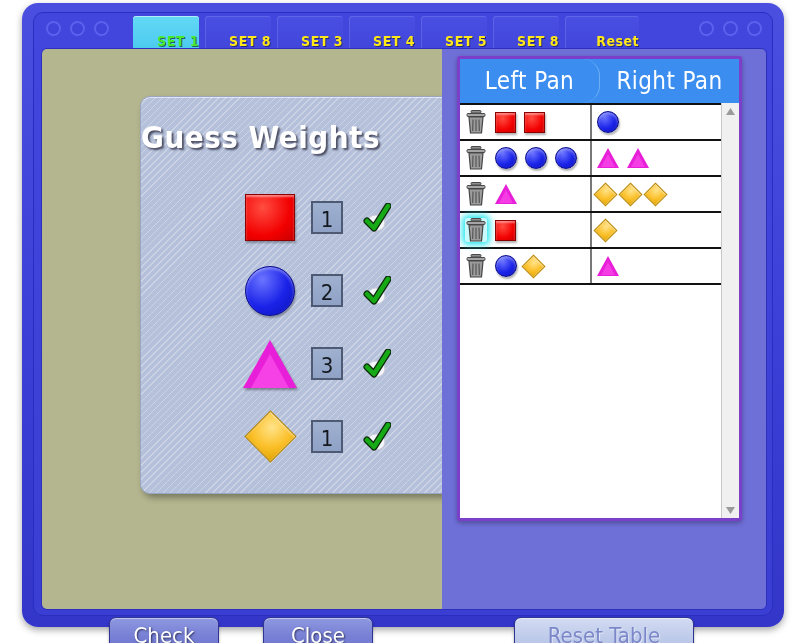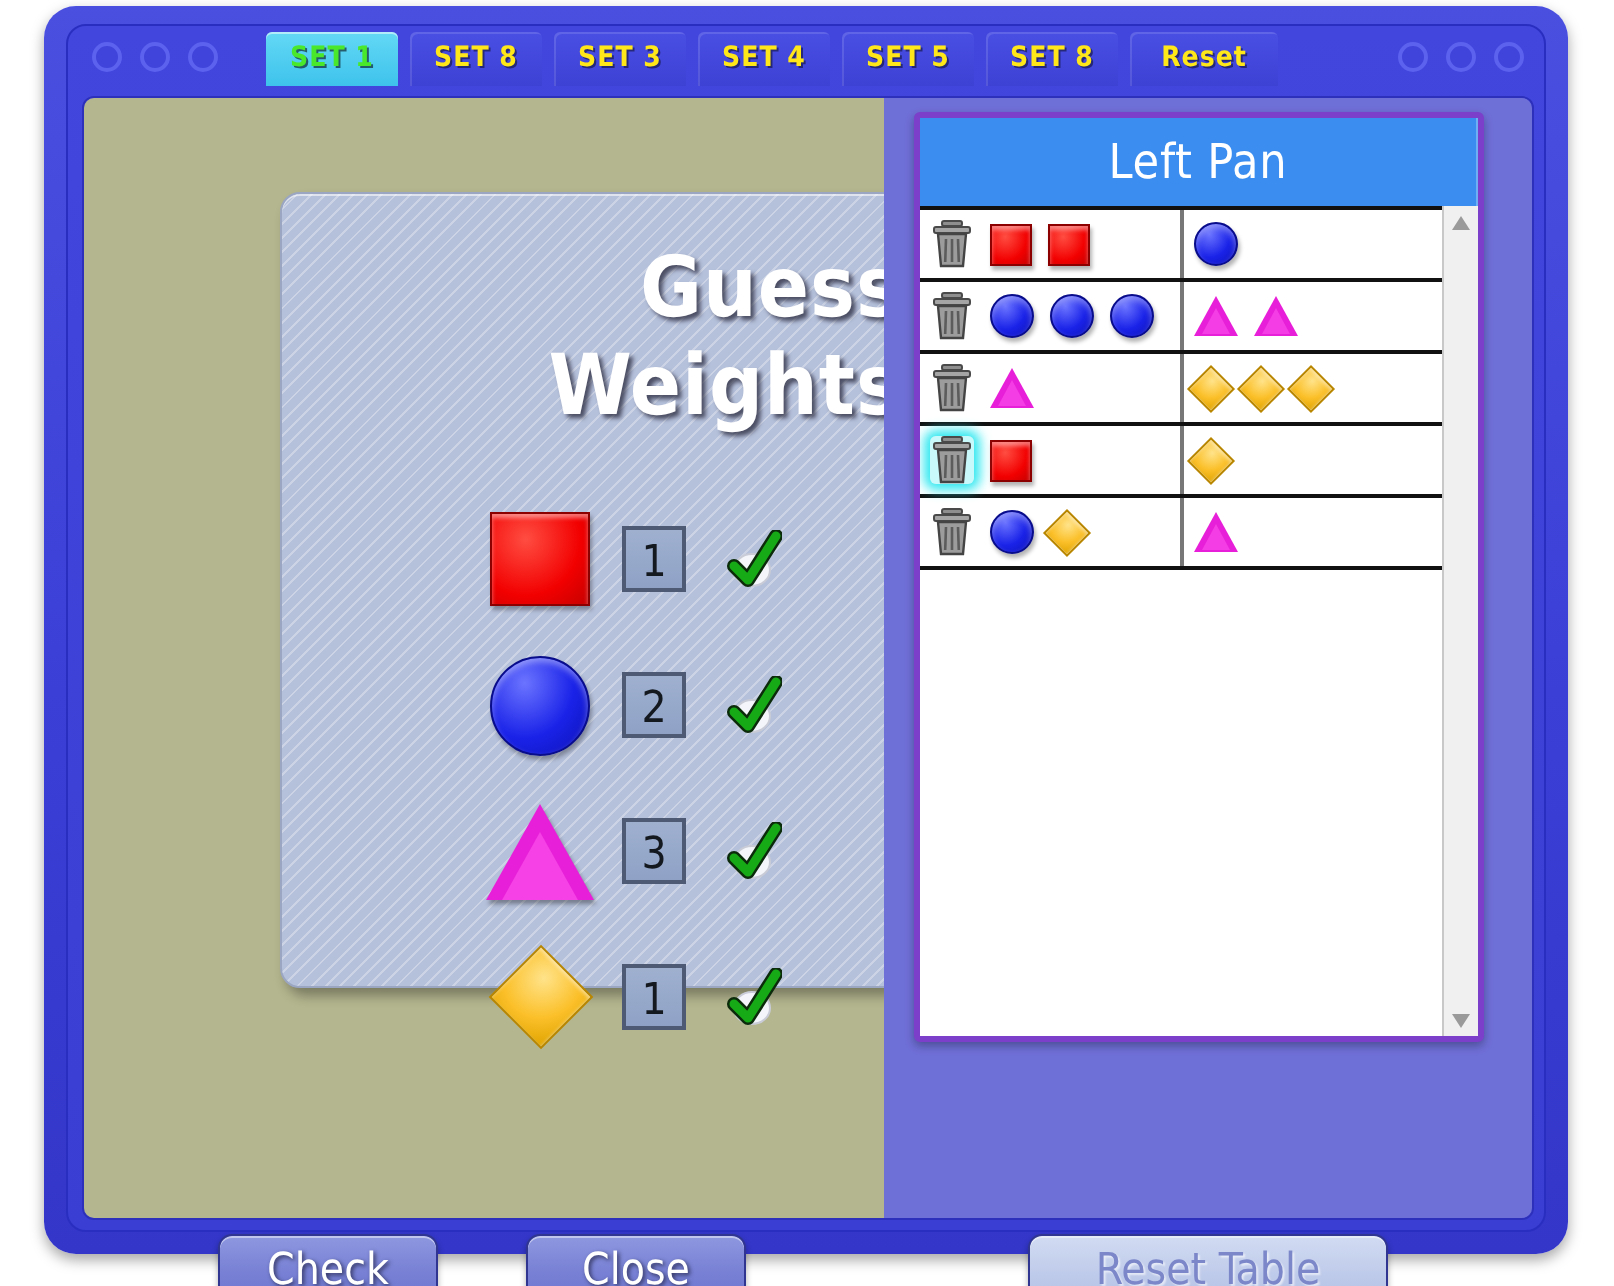--- a/index.html
+++ b/index.html
@@ -65,23 +65,23 @@
     position: absolute;
     left: 99px;
     top: 3px;
     display: flex;
     align-items: flex-start;
     height: 30px;
   }
   .tab {
     height: 27px;
     line-height: 27px;
-    padding: 0 0;
+    padding: 12px 0;
     min-width: 66px;
-    text-align: center;
+    text-align: right;
     font-family: "DejaVu Sans Condensed", "Liberation Sans Narrow", "Liberation Sans", sans-serif;
     font-weight: bold;
     font-size: 14px;
     letter-spacing: 0.5px;
     color: #ffe71a;
     background: linear-gradient(180deg, #4a4fe4 0%, #3d41d4 100%);
     border-radius: 3px 3px 0 0;
     margin-right: 6px;
     text-shadow: 1px 1px 0 rgba(0,0,0,0.45);
     cursor: pointer;
@@ -133,23 +133,23 @@
         rgba(255,255,255,0.30) 0px,
         rgba(255,255,255,0.30) 1px,
         rgba(0,0,0,0.0) 1px,
         rgba(0,0,0,0.0) 5px);
     box-shadow: 3px 4px 6px rgba(0,0,0,0.32), inset 0 1px 0 rgba(255,255,255,0.55);
     border: 1px solid #9aa6c2;
     box-sizing: border-box;
   }
   .guess-title {
     margin-top: 22px;
-    text-align: right;
+    text-align: left;
     font-family: "DejaVu Sans Condensed", "Liberation Sans Narrow", "Liberation Sans", sans-serif;
-    font-size: 42px;
+    font-size: 31px;
     font-weight: bold;
     color: #ffffff;
     text-shadow: 2px 2px 2px rgba(40,40,60,0.75);
     letter-spacing: 0.5px;
   }
   .weight-rows {
     margin-top: 26px;
   }
   .weight-row {
     display: flex;
@@ -253,21 +253,21 @@
   }
   .th {
     flex: 1;
     color: #ffffff;
     font-family: "DejaVu Sans Condensed", "Liberation Sans Narrow", "Liberation Sans", sans-serif;
     font-size: 24px;
     text-align: center;
     line-height: 44px;
     letter-spacing: 0.4px;
   }
-  .th.left-col { border-right: 1px solid #6fb0f5; }
+  .th.left-col { border-right: 1px solid #6fb0f5; border-radius: 17px; }
   .table-body-wrap {
     flex: 1;
     display: flex;
     min-height: 0;
   }
   .table-body {
     flex: 1;
     position: relative;
     border-top: 2px solid #111;
     display: flex;
@@ -465,20 +465,21 @@
                   </svg></div>
               </div>
             </div>
         </div>
       </div>
 
       <div class="right-pane">
         <div class="table-frame">
           <div class="table-head">
             <div class="th left-col">Left Pan</div>
+            <div class="th">Right Pan</div>
           </div>
           <div class="table-body-wrap">
             <div class="table-body" id="table-body">
                 <div class="trow">
                   <div class="tcell left-col">
                     <span class="trash"><svg viewBox="0 0 22 24" width="22" height="24">
                         <rect x="6" y="0.5" width="10" height="2.5" rx="1" fill="#8e8e8e" stroke="#4a4a4a" stroke-width="1"></rect>
                         <rect x="2" y="3.5" width="18" height="3" rx="1" fill="#a5a5a5" stroke="#4a4a4a" stroke-width="1"></rect>
                         <path d="M4 7 L18 7 L16.5 23 L5.5 23 Z" fill="#9c9c9c" stroke="#444" stroke-width="1.2"></path>
                         <line x1="8" y1="9.5" x2="7.6" y2="21" stroke="#5c5c5c" stroke-width="1.3"></line>

